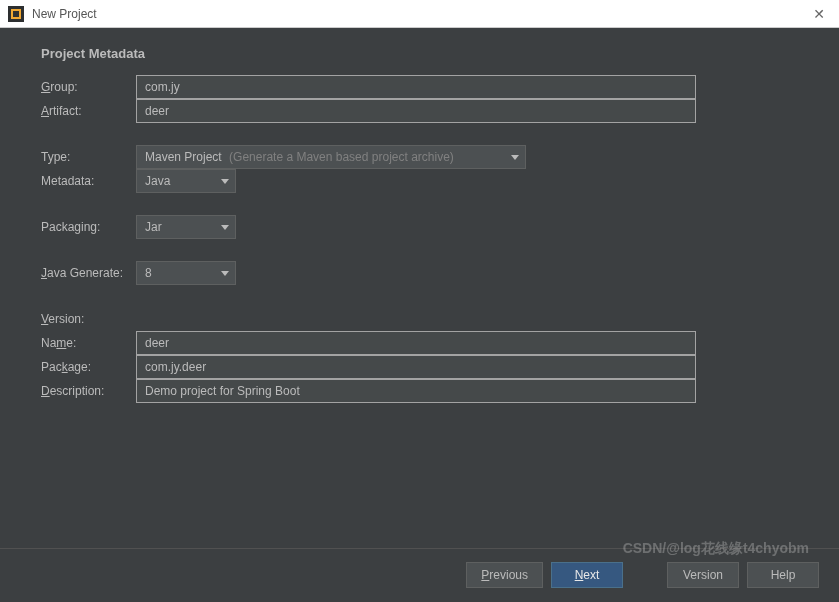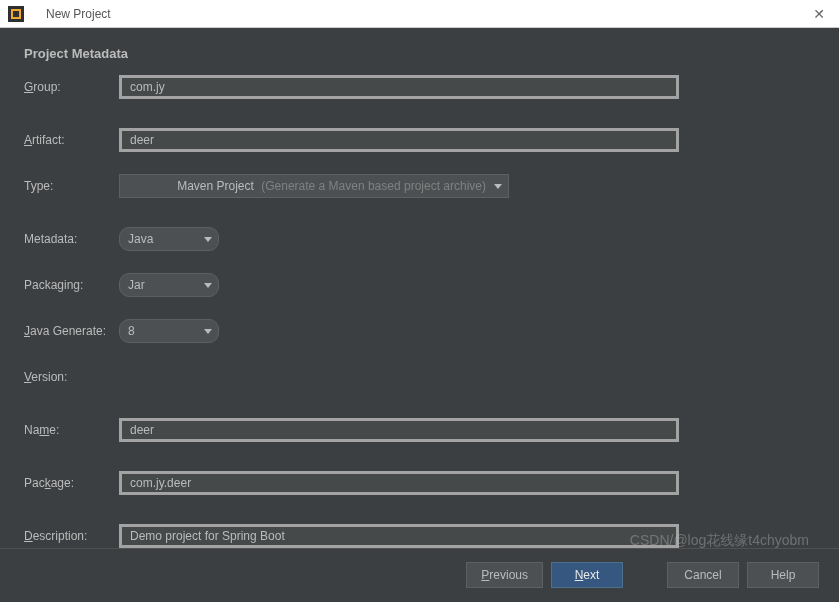--- a/index.html
+++ b/index.html
@@ -14,21 +14,20 @@
       height: 602px;
       overflow: hidden;
     }
     .titlebar {
       background: #ffffff;
       height: 28px;
       display: flex;
       align-items: center;
       padding: 0 8px;
       border-bottom: 1px solid #ccc;
-      gap: 14px;
     }
     .titlebar-icon {
       width: 16px;
       height: 16px;
       background: #2d2f30;
       margin-right: 8px;
       display: flex;
       align-items: center;
       justify-content: center;
     }
@@ -39,76 +38,76 @@
       flex: 1;
     }
     .titlebar-close {
       color: #666;
       font-size: 14px;
       padding: 0 6px;
       cursor: pointer;
     }
     .dialog-body {
       background: #3c3f41;
-      padding: 18px 24px 12px 24px;
+      padding: 18px 24px 12px 41px;
       height: 520px;
       display: flex;
       flex-direction: column;
     }
     .section-title {
       color: #bbbbbb;
       font-size: 13px;
       font-weight: bold;
       margin-bottom: 14px;
     }
     .form-area {
       flex: 1;
     }
     .row {
       display: flex;
       align-items: center;
-      margin-bottom: 29px;
+      margin-bottom: 0;
       min-height: 24px;
     }
     .row.gap-after {
       margin-bottom: 22px;
     }
     .label {
       width: 95px;
       color: #bbbbbb;
       font-size: 12px;
       flex-shrink: 0;
     }
     .label .mn {
       text-decoration: underline;
     }
     .text-input {
       flex: 1;
       max-width: 560px;
       height: 24px;
       background: #45494a;
-      border: 3px solid #a3a3a3;
+      border: 1px solid #a3a3a3;
       color: #bbbbbb;
       font-size: 12px;
       padding: 0 8px;
       outline: none;
     }
     .combo {
       height: 24px;
       background: #4c5052;
       border: 1px solid #5e6060;
       display: flex;
       align-items: center;
       padding: 0 6px 0 8px;
       cursor: pointer;
       color: #bbbbbb;
       font-size: 12px;
     }
-    .combo.short { width: 100px; border-radius: 10px; }
-    .combo.wide { width: 390px; text-align: right; }
+    .combo.short { width: 100px; }
+    .combo.wide { width: 390px; }
     .combo-text { flex: 1; white-space: nowrap; overflow: hidden; }
     .combo-hint { color: #808080; margin-left: 4px; }
     .combo-arrow {
       margin-left: 8px;
       width: 0; height: 0;
       border-left: 4px solid transparent;
       border-right: 4px solid transparent;
       border-top: 5px solid #bbbbbb;
     }
     .footer {
@@ -137,24 +136,25 @@
     .btn .mn { text-decoration: underline; }
     .btn.primary {
       background: #365880;
       border-color: #4a708b;
       color: #e8e8e8;
     }
     .footer-gap { width: 28px; }
     .watermark {
       position: absolute;
       right: 30px;
-      bottom: 52px;
+      bottom: 44px;
       color: rgba(200,200,200,0.35);
       font-size: 14px;
       pointer-events: none;
+      font-weight: bold;
     }
   </style>
 </head>
 <body>
 
 <div class="titlebar">
   <div class="titlebar-icon">
     <svg viewBox="0 0 12 12">
         <rect x="1" y="1" width="10" height="10" fill="#f0a732"></rect>
         <rect x="3" y="3" width="6" height="6" fill="#2d2f30"></rect>
@@ -237,20 +237,20 @@
   <div class="btn">
       <span class="mn">P</span>
       <span>revious</span>
     </div>
   <div class="btn primary">
       <span class="mn">N</span>
       <span>ext</span>
     </div>
   <div class="footer-gap"></div>
   <div class="btn">
-      <span>Cancel</span>
+      <span>Version</span>
     </div>
   <div class="btn">
       <span>Help</span>
     </div>
 </div>
 
 <div class="watermark">CSDN/@log花线缘t4chyobm</div>
 
 </body></html>

